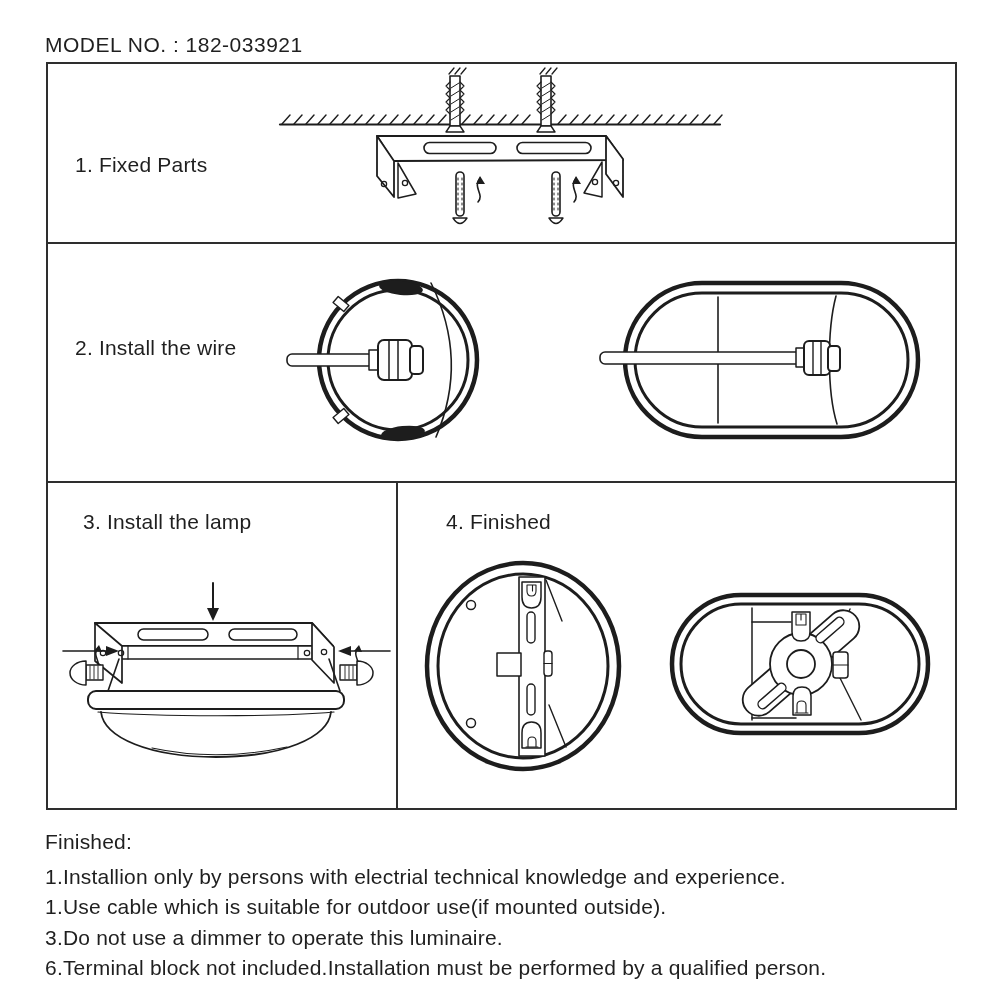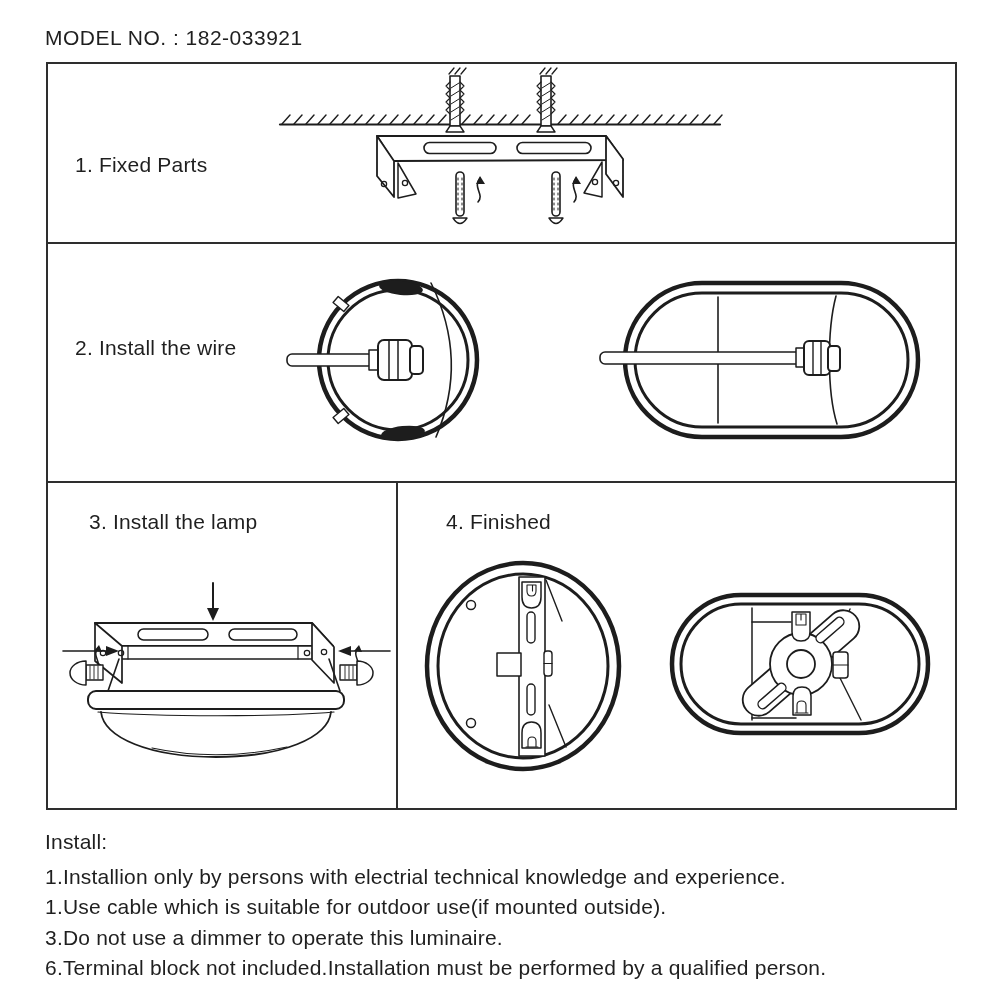--- a/index.html
+++ b/index.html
@@ -16,31 +16,31 @@
   .warn-item{font-size:21px;line-height:30.5px;letter-spacing:.2px;white-space:nowrap;}
   svg{display:block;}
   svg *{vector-effect:none;}
   .ln{stroke:#1d1d1d;fill:none;stroke-linecap:round;stroke-linejoin:round;}
   .wf{stroke:#1d1d1d;fill:#ffffff;stroke-linejoin:round;}
   .bk{fill:#1d1d1d;stroke:none;}
 </style>
 </head>
 <body>
 
-<div class="abs txt title" style="left:45px;top:26px;">MODEL NO. : 182-033921</div>
+<div class="abs txt title" style="left:45px;top:33px;">MODEL NO. : 182-033921</div>
 
 <div class="abs grid-border" style="left:46px;top:62px;width:907px;height:744px;">
   <div class="abs hline" style="left:0;top:178px;width:100%;"></div>
   <div class="abs hline" style="left:0;top:417px;width:100%;"></div>
   <div class="abs vline" style="left:348px;top:417px;height:327px;"></div>
 </div>
 
 <div class="abs txt" style="left:75px;top:153px;">1. Fixed Parts</div>
 <div class="abs txt" style="left:75px;top:336px;">2. Install the wire</div>
-<div class="abs txt" style="left:89px;top:510px;">3. Install the lamp</div>
+<div class="abs txt" style="left:83px;top:510px;">3. Install the lamp</div>
 <div class="abs txt" style="left:410px;top:510px;margin-left:36px;">4. Finished</div>
 
 <svg class="abs" style="left:270px;top:66px;" width="460" height="169" viewBox="270 66 460 169">
 
   <path class="ln" stroke-width="1.4" d="M282,124 l8,-9 M294,124 l8,-9 M306,124 l8,-9 M318,124 l8,-9 M330,124 l8,-9 M342,124 l8,-9 M354,124 l8,-9 M366,124 l8,-9 M378,124 l8,-9 M390,124 l8,-9 M402,124 l8,-9 M414,124 l8,-9 M426,124 l8,-9 M438,124 l8,-9 M462,124 l8,-9 M474,124 l8,-9 M486,124 l8,-9 M498,124 l8,-9 M510,124 l8,-9 M522,124 l8,-9 M558,124 l8,-9 M570,124 l8,-9 M582,124 l8,-9 M594,124 l8,-9 M606,124 l8,-9 M618,124 l8,-9 M630,124 l8,-9 M642,124 l8,-9 M654,124 l8,-9 M666,124 l8,-9 M678,124 l8,-9 M690,124 l8,-9 M702,124 l8,-9 M714,124 l8,-9"></path>
   <line class="ln" stroke-width="2.2" x1="280" y1="124.5" x2="720" y2="124.5"></line>
 
   <g>
     <path class="ln" stroke-width="1.3" d="M449,74 l5,-6 M455,74 l5,-6 M461,74 l5,-6"></path>
     <rect class="wf" stroke-width="1.6" x="450" y="76" width="10" height="50"></rect>
@@ -202,19 +202,19 @@
       <path class="ln" stroke-width="1.1" d="M796,614 H806 V625 H796 Z M801,614 V620"></path>
       <path class="wf" stroke-width="1.5" d="M793,715 V696 Q793,687 802,687 Q811,687 811,696 V715 Z"></path>
       <path class="ln" stroke-width="1.1" d="M797,713 V705 Q797,701 801.5,701 Q806,701 806,705 V713 M795,713 H808"></path>
       <rect class="wf" stroke-width="1.5" x="833" y="652" width="15" height="26" rx="3"></rect>
       <line class="ln" stroke-width="1.1" x1="833" y1="665" x2="848" y2="665"></line>
     </g>
   </g>
 </svg>
 
 <div class="abs" style="left:45px;top:827px;">
-  <div class="warn-item">Install:</div>
+  <div class="warn-item">Finished:</div>
   <div style="height:4px;"></div>
   <div class="warn-item">1.Installion only by persons with electrial technical knowledge and experience.</div>
   <div class="warn-item">1.Use cable which is suitable for outdoor use(if mounted outside).</div>
   <div class="warn-item">3.Do not use a dimmer to operate this luminaire.</div>
   <div class="warn-item">6.Terminal block not included.Installation must be performed by a qualified person.</div>
 </div>
 
 </body></html>

